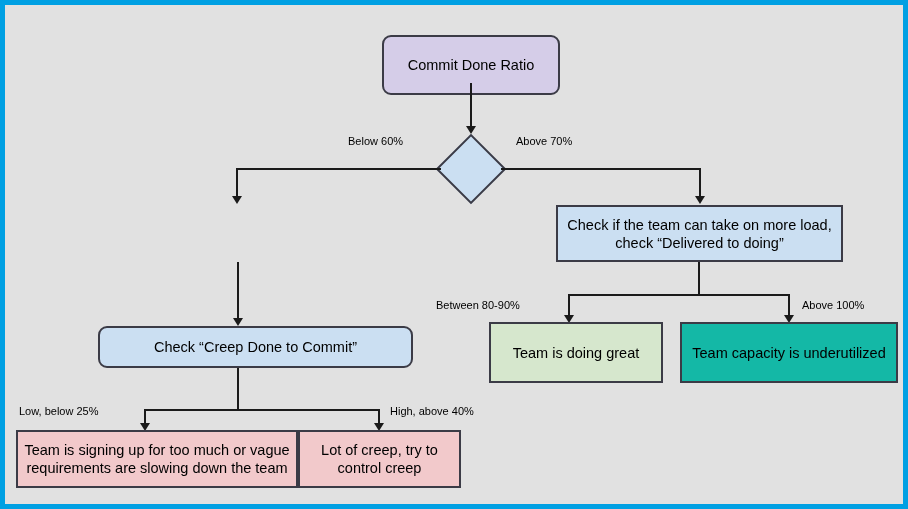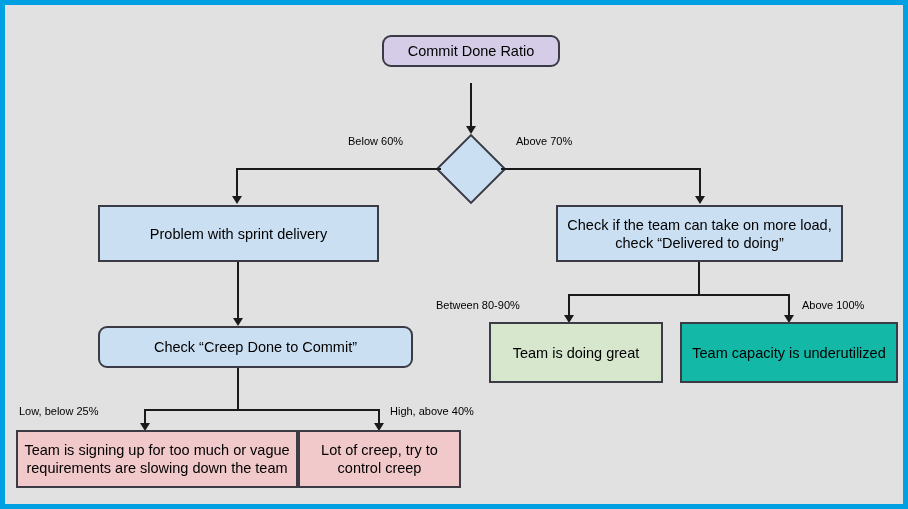--- a/index.html
+++ b/index.html
@@ -72,39 +72,38 @@
     line-height: 17px;
     color: #000000;
     white-space: nowrap;
   }
 </style>
 </head>
 <body>
 
 <div id="canvas">
 
-  <div class="node node-purple" style="left:377px; top:30px; width:178px; height:32px;">Commit Done Ratio</div>
+  <div class="node node-purple" style="left:377px; top:30px; width:178px; height:60px;">Commit Done Ratio</div>
 
   <div class="edge edge-v" style="left:465.2px; top:78px; height:45px;"></div>
   <div class="arrow" style="left:461px; top:121px;"></div>
 
   <div class="diamond" style="left:441px; top:139px; width:50px; height:50px;"></div>
 
   <div class="edge edge-h" style="left:231px; top:163px; width:205px;"></div>
   <div class="edge edge-v" style="left:231px; top:163px; height:30px;"></div>
   <div class="arrow" style="left:226.8px; top:191px;"></div>
 
   <div class="edge edge-h" style="left:496px; top:163px; width:200px;"></div>
   <div class="edge edge-v" style="left:694.4px; top:163px; height:30px;"></div>
   <div class="arrow" style="left:690px; top:191px;"></div>
 
   <span class="edge-label" style="left:343px; top:128px;">Below 60%</span>
   <span class="edge-label" style="left:511px; top:128px;">Above 70%</span>
 
-  <div class="node node-blue" style="left:93px; top:200px; width:281px; height:57px;">Problem with sprint delivery</div>
 
   <div class="edge edge-v" style="left:232.2px; top:257px; height:58px;"></div>
   <div class="arrow" style="left:228px; top:313px;"></div>
 
   <div class="node node-blue-r" style="left:93px; top:321px; width:315px; height:42px;">Check “Creep Done to Commit”</div>
 
   <div class="edge edge-v" style="left:232.2px; top:363px; height:42px;"></div>
   <div class="edge edge-h" style="left:139px; top:404px; width:236px;"></div>
   <div class="edge edge-v" style="left:139px; top:404px; height:17px;"></div>
   <div class="arrow" style="left:134.8px; top:418px;"></div>

